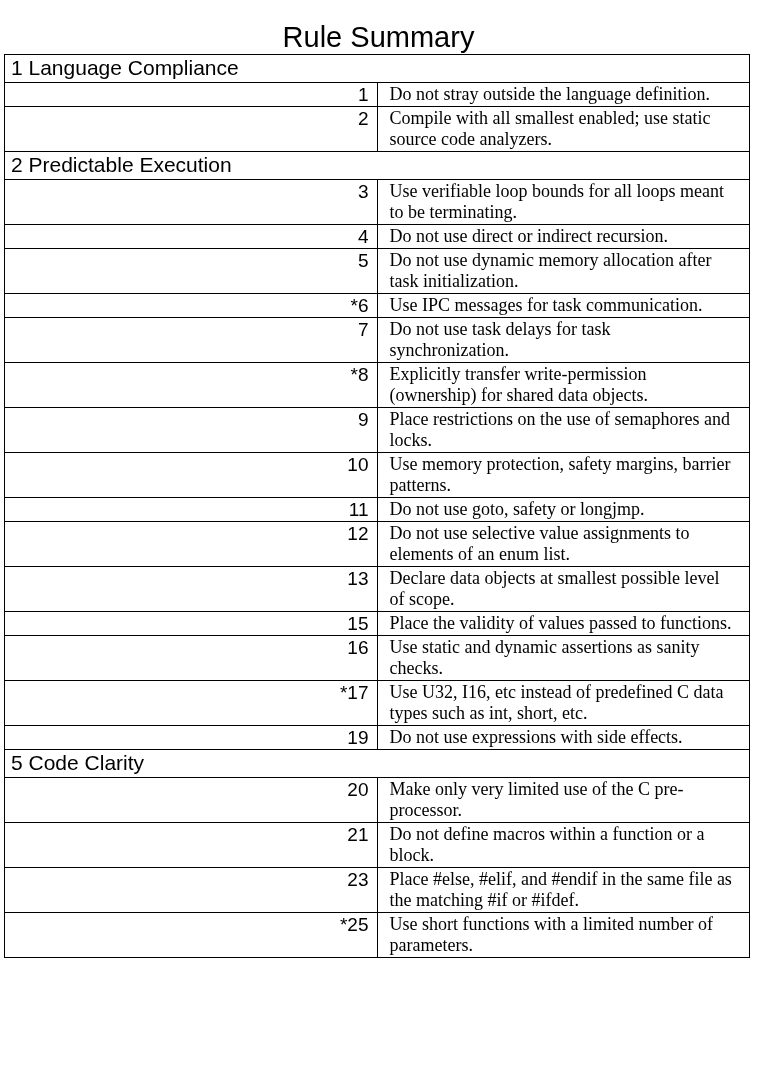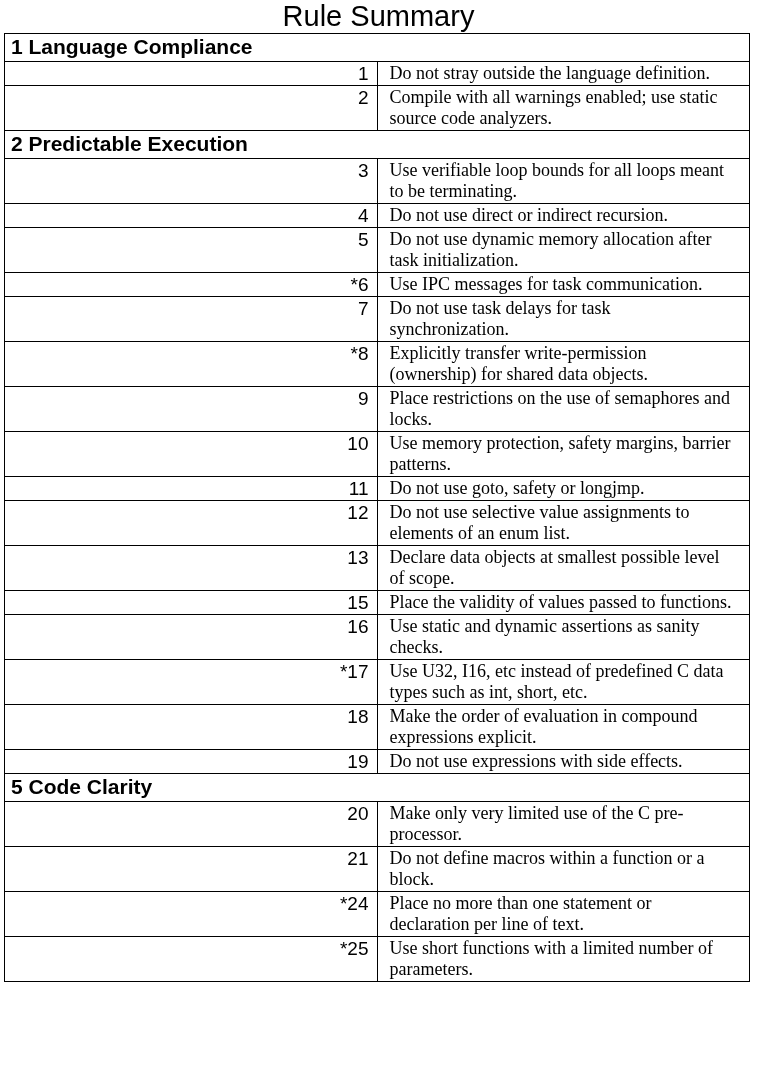--- a/index.html
+++ b/index.html
@@ -11,38 +11,38 @@
     width: 757px;
     height: 1066px;
     overflow: hidden;
     font-family: "Liberation Sans", sans-serif;
     color: #000;
   }
   .title {
     text-align: center;
     font-size: 29px;
     line-height: 33px;
-    padding-top: 0;
+    padding-top: 21px;
     height: 33px;
     font-weight: 400;
   }
   table.rule-table {
     border-collapse: collapse;
     margin-left: 4px;
     width: 746px;
     table-layout: fixed;
   }
   table.rule-table, table.rule-table td {
     border: 1.5px solid #000;
   }
   td.sec {
     font-size: 21px;
     line-height: 22px;
     padding: 2px 4px 3px 6px;
-    font-weight: 700;
+    font-weight: 400;
   }
   td.num {
     width: 73px;
     text-align: right;
     font-size: 19px;
     line-height: 21px;
     padding: 1px 8px 1px 2px;
     vertical-align: top;
   }
   td.desc {
@@ -62,21 +62,21 @@
     <tbody>
         <tr>
           <td colspan="2" class="sec"><span>1 Language Compliance</span></td>
         </tr>
         <tr>
           <td class="num">1</td>
           <td class="desc"><span>Do not stray outside the language definition.</span></td>
         </tr>
         <tr>
           <td class="num">2</td>
-          <td class="desc"><span>Compile with all warnings enabled; use static source code analyzers.</span></td>
+          <td class="desc"><span>Compile with all smallest enabled; use static source code analyzers.</span></td>
         </tr>
         <tr>
           <td colspan="2" class="sec"><span>2 Predictable Execution</span></td>
         </tr>
         <tr>
           <td class="num">3</td>
           <td class="desc"><span>Use verifiable loop bounds for all loops meant to be terminating.</span></td>
         </tr>
         <tr>
           <td class="num">4</td>
@@ -124,41 +124,37 @@
         </tr>
         <tr>
           <td class="num">16</td>
           <td class="desc"><span>Use static and dynamic assertions as sanity checks.</span></td>
         </tr>
         <tr>
           <td class="num">*17</td>
           <td class="desc"><span>Use U32, I16, etc instead of predefined C data types such as int, short, etc.</span></td>
         </tr>
         <tr>
-          <td class="num">18</td>
-          <td class="desc"><span>Make the order of evaluation in compound expressions explicit.</span></td>
-        </tr>
-        <tr>
           <td class="num">19</td>
           <td class="desc"><span>Do not use expressions with side effects.</span></td>
         </tr>
         <tr>
           <td colspan="2" class="sec"><span>5 Code Clarity</span></td>
         </tr>
         <tr>
           <td class="num">20</td>
           <td class="desc"><span>Make only very limited use of the C pre-processor.</span></td>
         </tr>
         <tr>
           <td class="num">21</td>
           <td class="desc"><span>Do not define macros within a function or a block.</span></td>
         </tr>
         <tr>
-          <td class="num">*24</td>
-          <td class="desc"><span>Place no more than one statement or declaration per line of text.</span></td>
+          <td class="num">23</td>
+          <td class="desc"><span>Place #else, #elif, and #endif in the same file as the matching #if or #ifdef.</span></td>
         </tr>
         <tr>
           <td class="num">*25</td>
           <td class="desc"><span>Use short functions with a limited number of parameters.</span></td>
         </tr>
       </tbody>
   </table>
 
 </div>
 

